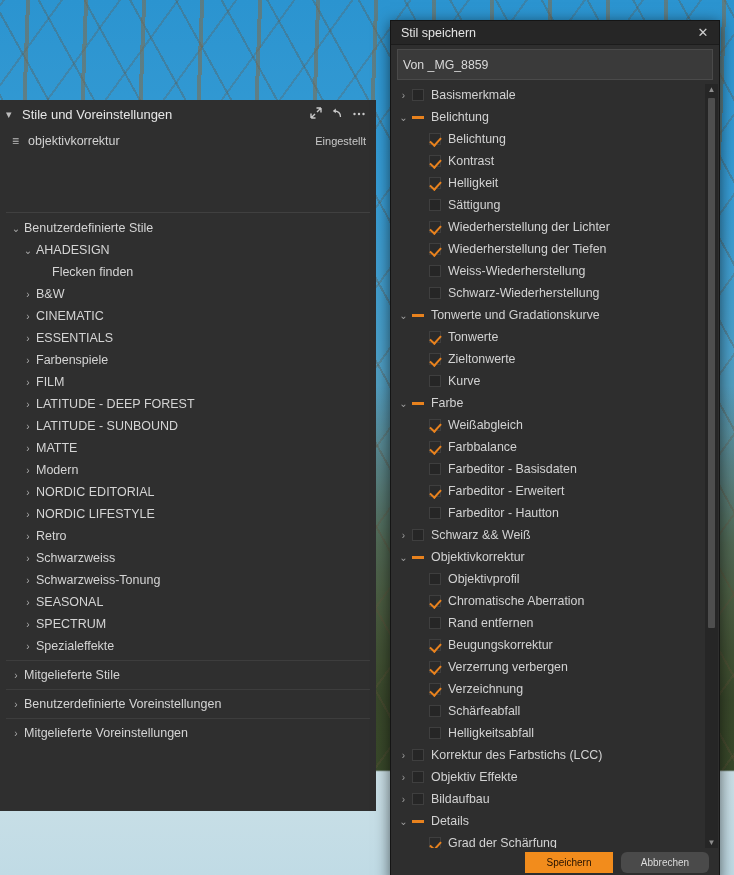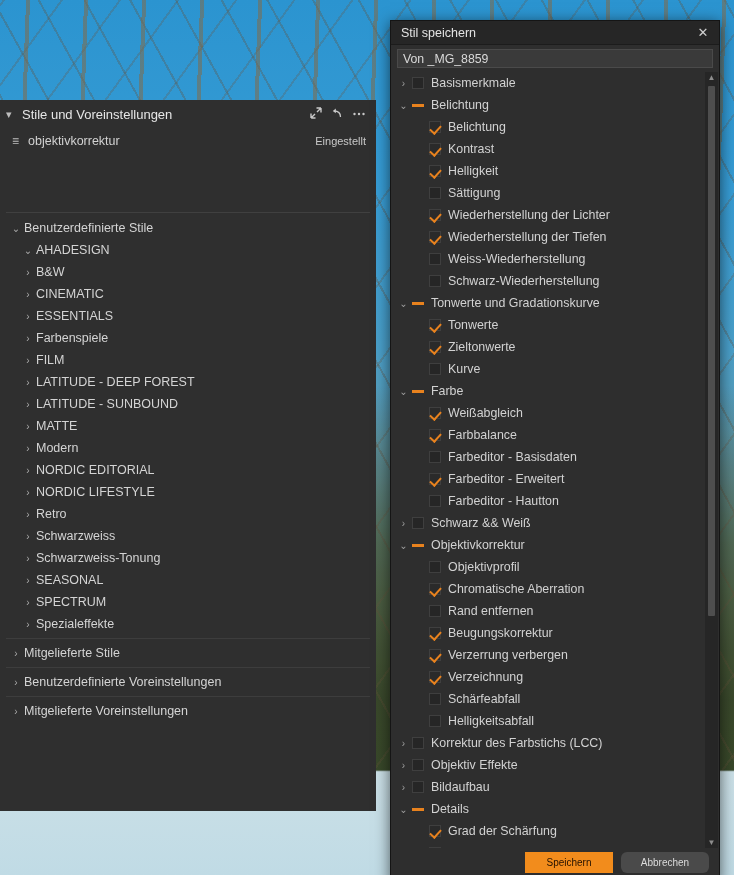--- a/index.html
+++ b/index.html
@@ -76,21 +76,21 @@
   }
   .dlg-title {
     height: 24px; background: #262626; display: flex; align-items: center;
     padding: 0 6px 0 10px; color: #e3e3e3; font-size: 12.5px;
     border-bottom: 1px solid #1c1c1c;
   }
   .dlg-title .t { flex: 1; }
   .dlg-close { width: 20px; text-align: center; color: #cfcfcf; font-size: 13px; cursor: pointer; }
 
   .name-input {
-    margin: 4px 6px 2px 6px; height: 19px; background: #3a3a3a;
+    margin: 4px 6px 2px 6px; height: 31px; background: #3a3a3a;
     border: 1px solid #4a4a4a; color: #d9d9d9; font-size: 12.3px;
     display: flex; align-items: center; padding: 0 5px;
     font-family: "Liberation Sans", sans-serif;
   }
 
   .dlg-body { flex: 1; position: relative; overflow: hidden; margin: 2px 0 0 0; }
   .list { position: absolute; inset: 0 14px 0 0; overflow: hidden; }
   .drow {
     height: 22px; display: flex; align-items: center;
     font-size: 12.4px; color: #d2d2d2; cursor: default;
@@ -187,20 +187,24 @@
 
     <div class="tree" id="left-tree">
         <div class="trow lvl0">
           <span class="tw">⌄</span>
           <span>Benutzerdefinierte Stile</span>
         </div>
         <div class="trow lvl1">
           <span class="tw">⌄</span>
           <span>AHADESIGN</span>
         </div>
+        <div class="trow lvl2">
+          <span class="tw"></span>
+          <span>Flecken finden</span>
+        </div>
         <div class="trow lvl1">
           <span class="tw">›</span>
           <span>B&amp;W</span>
         </div>
         <div class="trow lvl1">
           <span class="tw">›</span>
           <span>CINEMATIC</span>
         </div>
         <div class="trow lvl1">
           <span class="tw">›</span>

